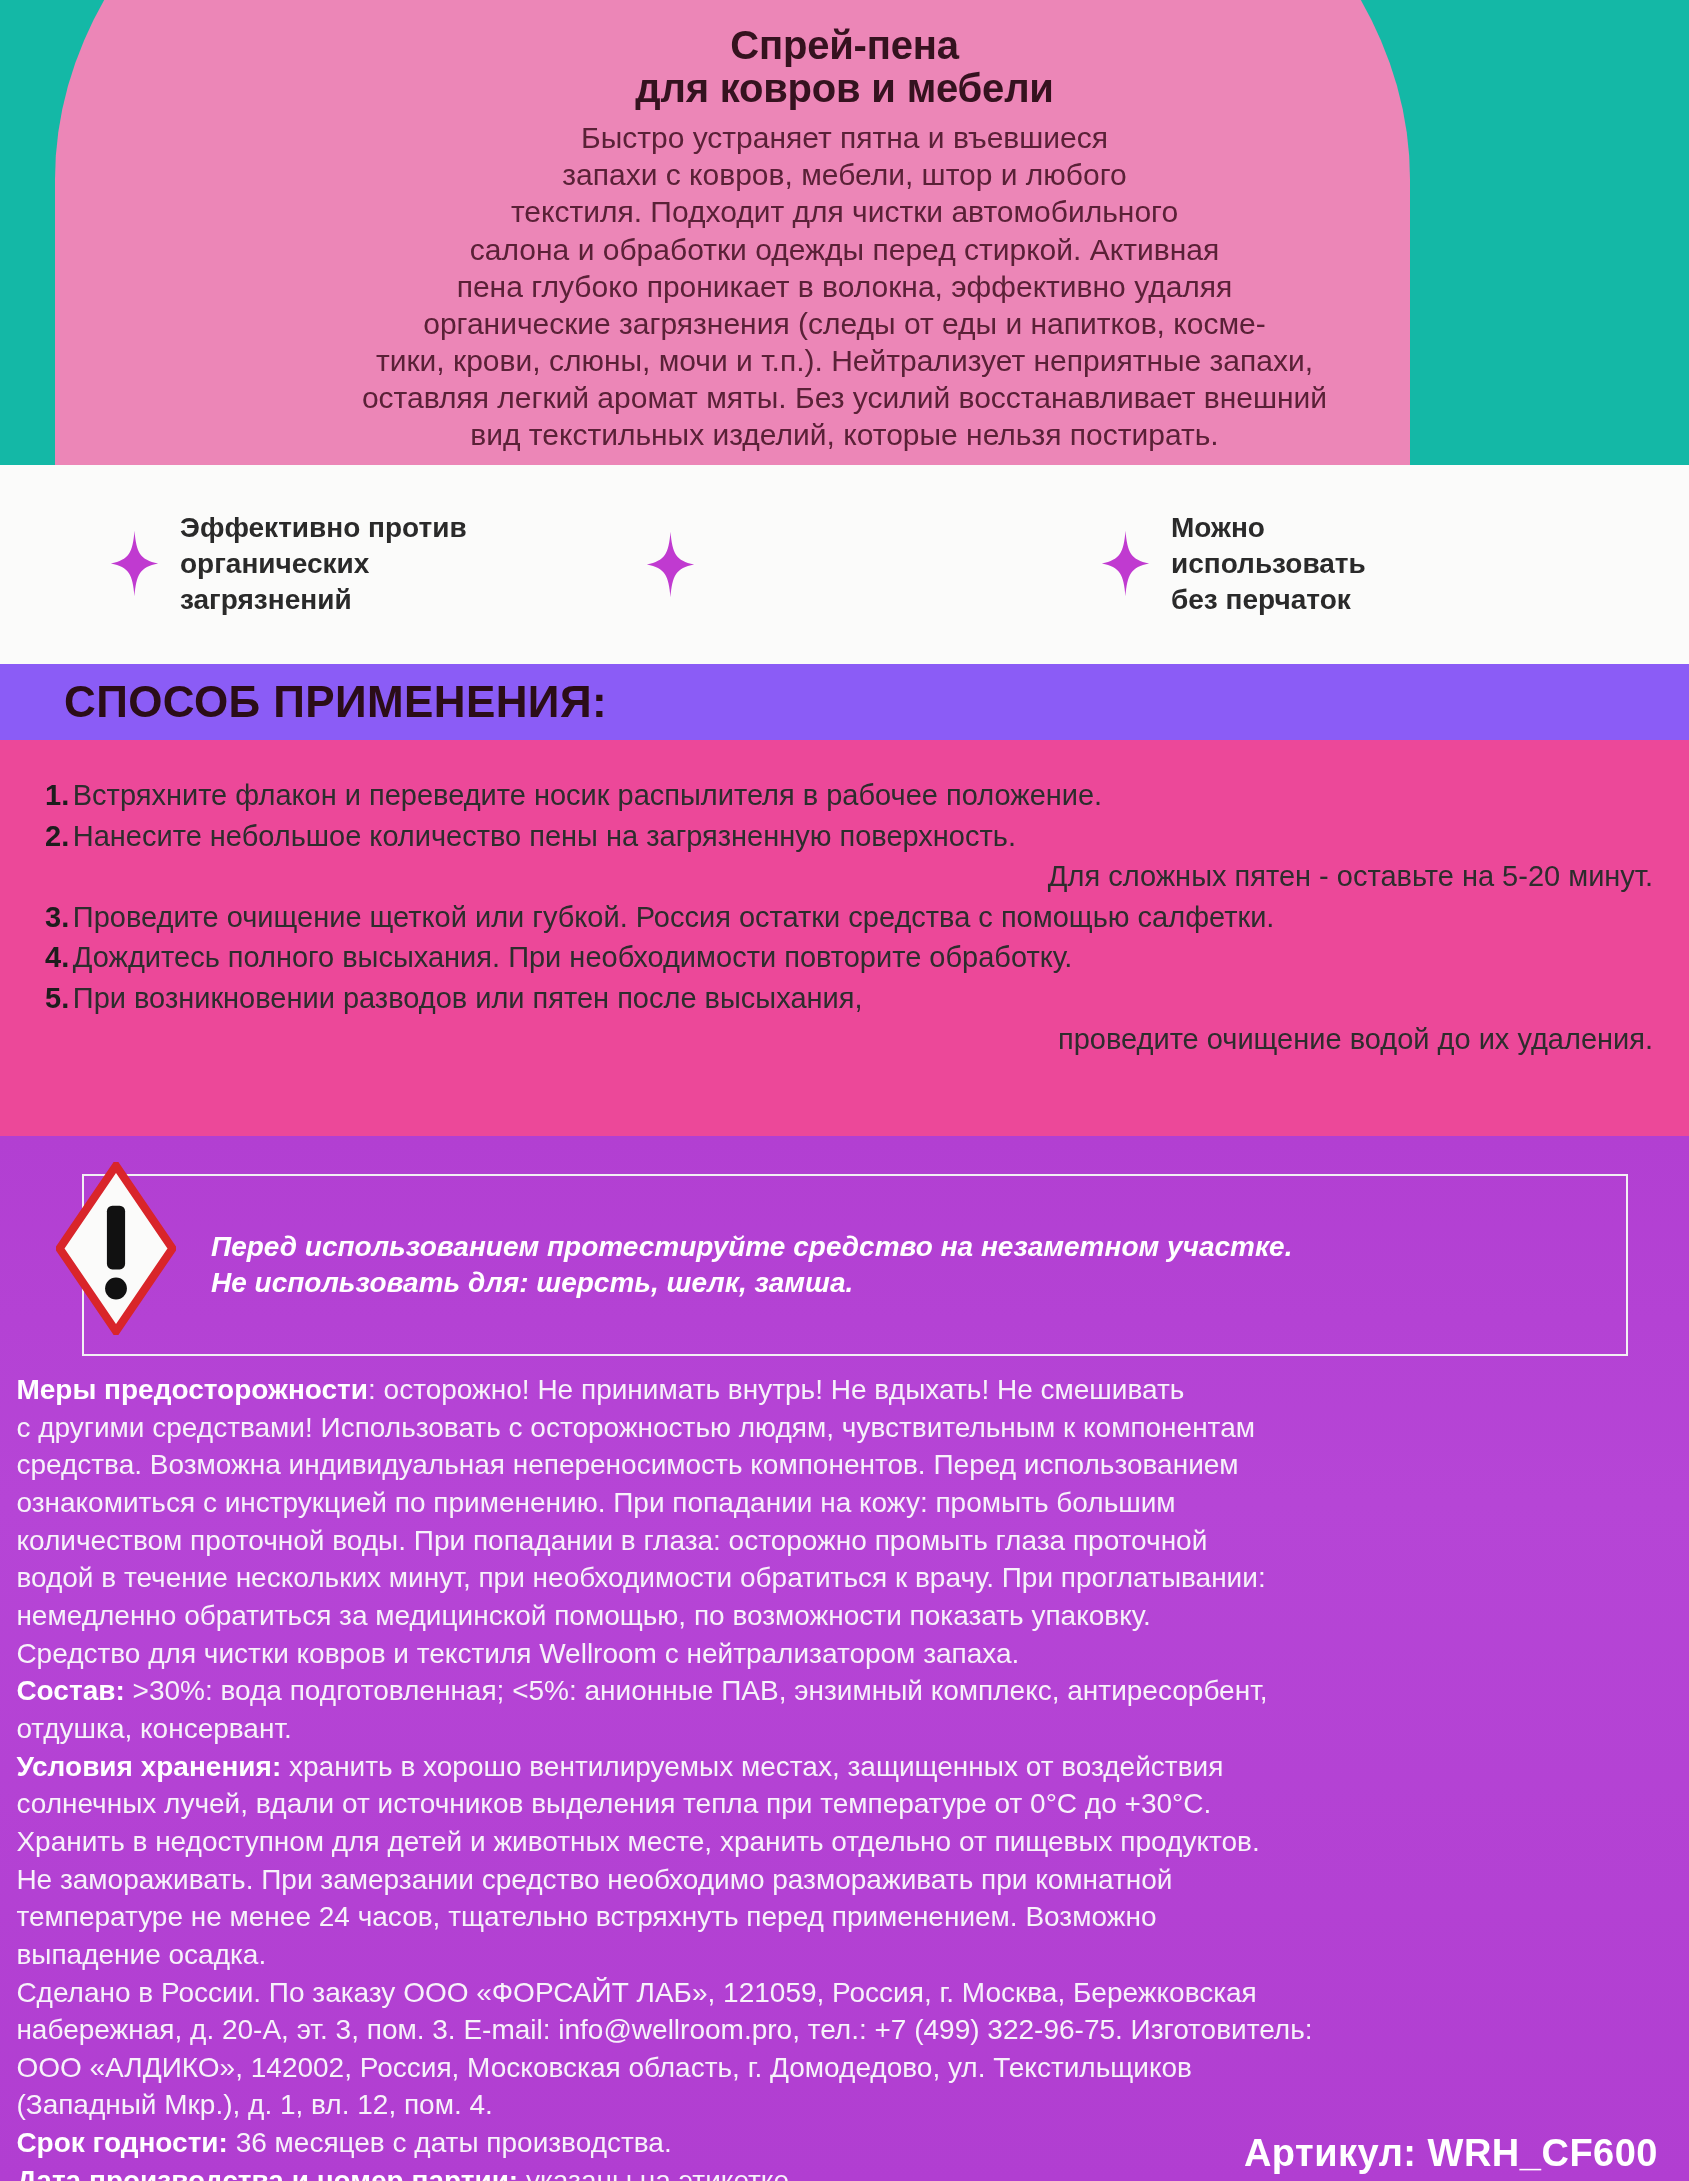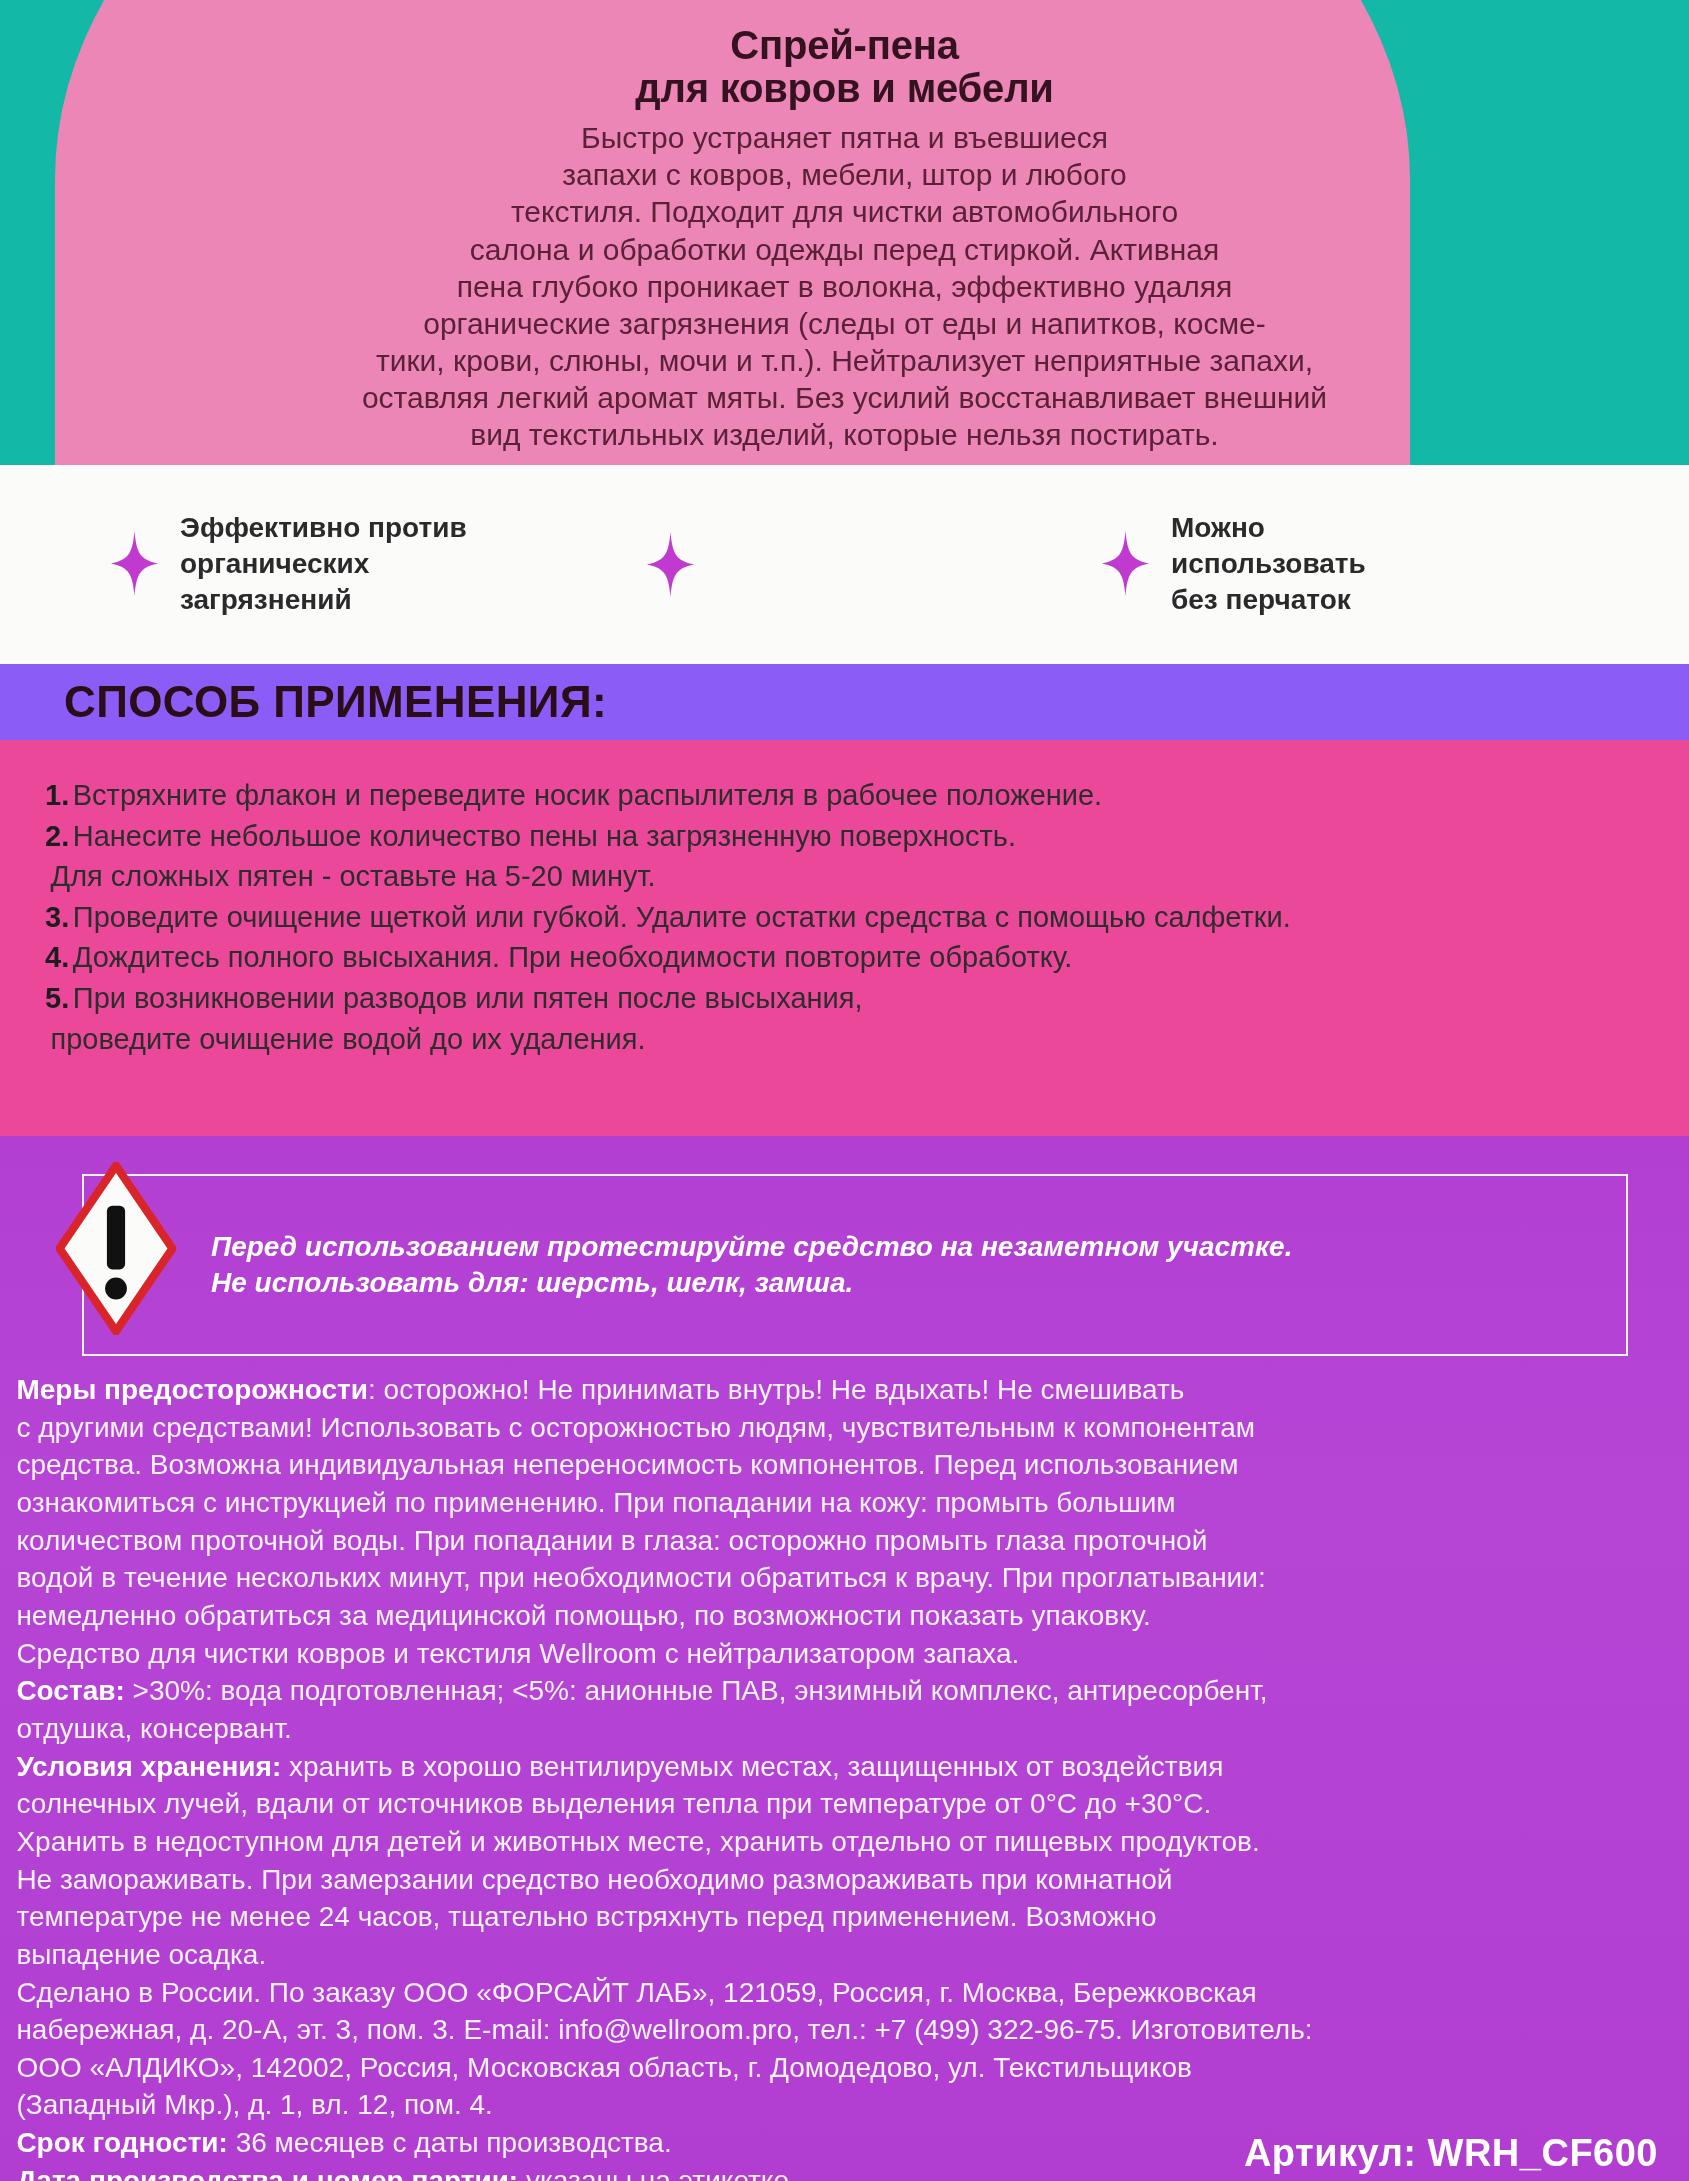--- a/index.html
+++ b/index.html
@@ -133,21 +133,21 @@
     font-size: 29px;
     line-height: 1.40;
     color: #2d2d2d;
     white-space: nowrap;
   }
   .step .num {
     font-weight: bold;
     color: #1d1d1d;
     margin-right: 3.6px;
   }
-  .step.indent { padding-left: 5.5px; }
+  .step.indent { padding-left: 5.5px; text-align: right; }
 
   
   .purple {
     position: absolute;
     left: 0;
     top: 1136px;
     width: 1689px;
     height: 1046px;
     background: #b43fd4;
     background: linear-gradient(180deg, #b23fd2 0%, #b645d6 35%, #b13ed1 100%);
@@ -268,21 +268,21 @@
     <div class="step">
       <span class="num">1.</span><span>Встряхните флакон и переведите носик распылителя в рабочее положение.</span>
     </div>
     <div class="step">
       <span class="num">2.</span><span>Нанесите небольшое количество пены на загрязненную поверхность.</span>
     </div>
     <div class="step indent">
       <span>Для сложных пятен - оставьте на 5-20 минут.</span>
     </div>
     <div class="step">
-      <span class="num">3.</span><span>Проведите очищение щеткой или губкой. Удалите остатки средства с помощью салфетки.</span>
+      <span class="num">3.</span><span>Проведите очищение щеткой или губкой. Россия остатки средства с помощью салфетки.</span>
     </div>
     <div class="step">
       <span class="num">4.</span><span>Дождитесь полного высыхания. При необходимости повторите обработку.</span>
     </div>
     <div class="step">
       <span class="num">5.</span><span>При возникновении разводов или пятен после высыхания,</span>
     </div>
     <div class="step indent">
       <span>проведите очищение водой до их удаления.</span>
     </div>

